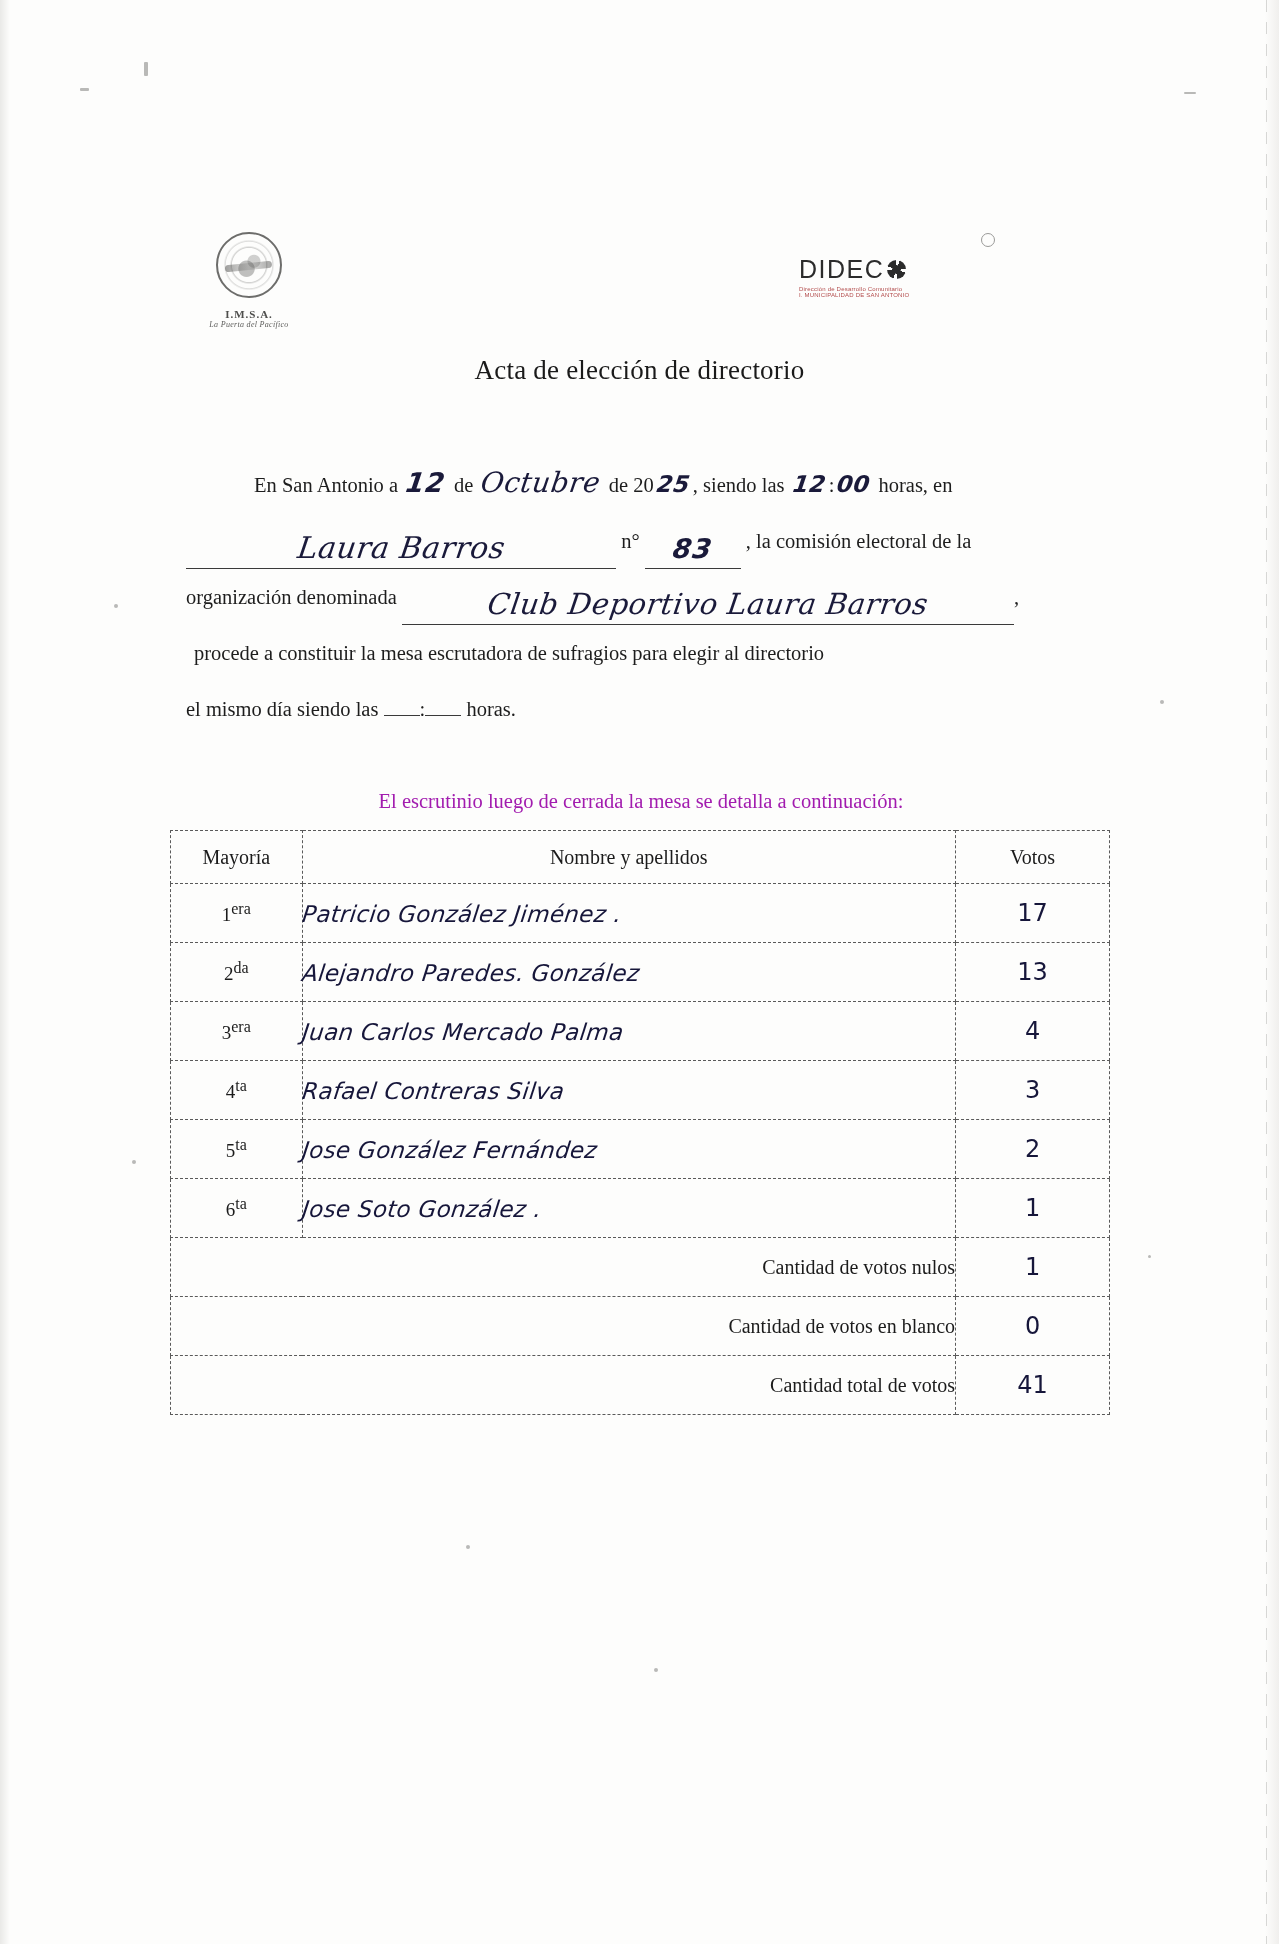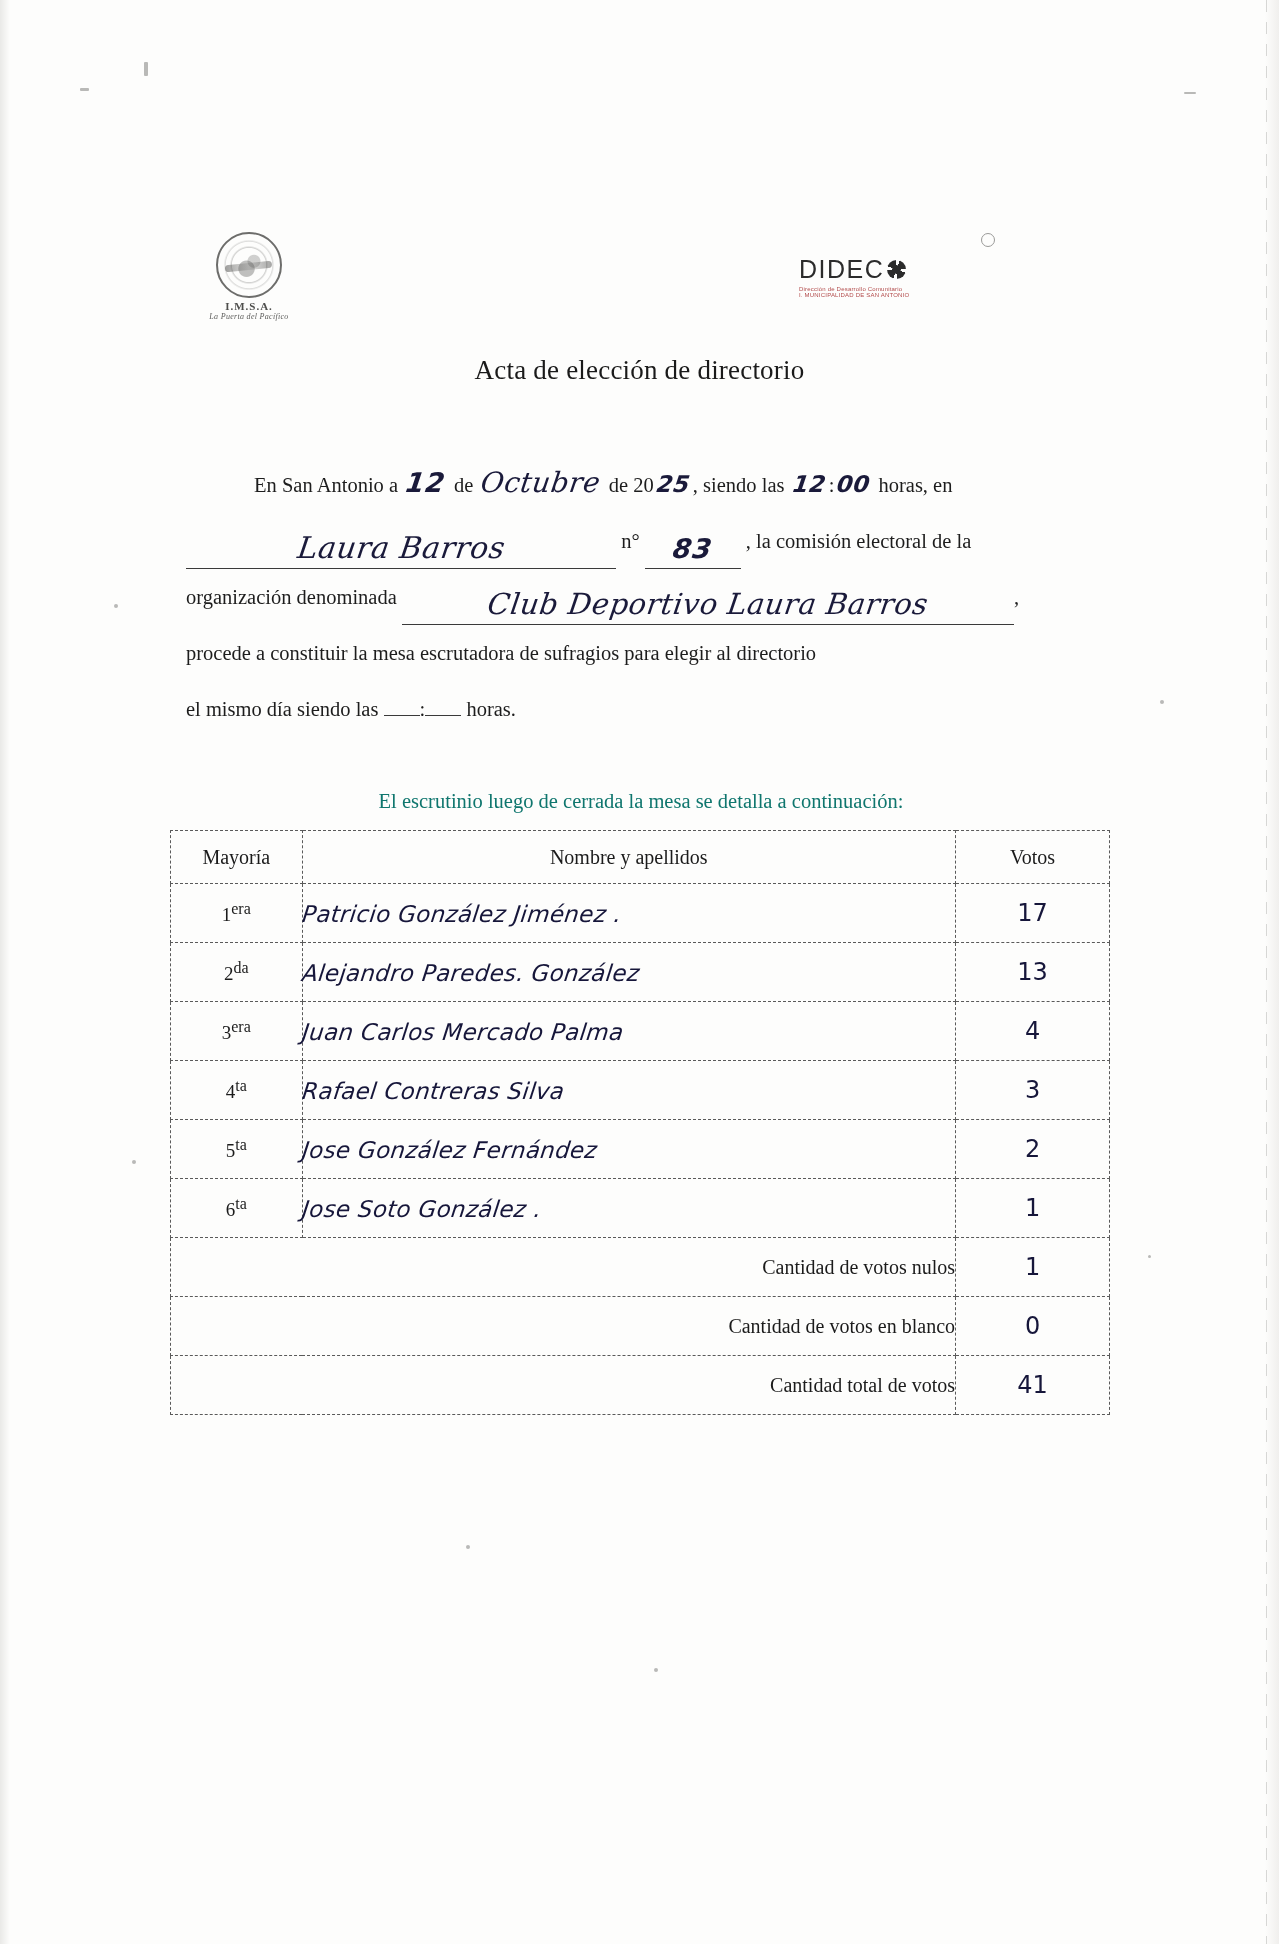--- a/index.html
+++ b/index.html
@@ -74,21 +74,21 @@
     background: linear-gradient(90deg, rgba(80,80,78,.55), rgba(80,80,78,.15), rgba(80,80,78,.5));
     border-radius: 4px;
     transform: rotate(-6deg);
   }
   .logo-left .seal-name {
     font-family: "Liberation Serif", serif;
     font-size: 11px;
     letter-spacing: 1px;
     font-weight: bold;
     color: #4e4e4c;
-    margin-top: 2px;
+    margin-top: 10px;
   }
   .logo-left .seal-tag {
     font-family: "Liberation Serif", serif;
     font-size: 8px;
     font-style: italic;
     color: #5c5c5a;
     letter-spacing: .3px;
   }
 
   .logo-right {
@@ -192,30 +192,31 @@
     border-bottom: 1.3px solid #3a3a3a;
     text-align: center;
     line-height: 34px;
     vertical-align: bottom;
   }
   .blank-sm { display:inline-block; width: 36px; border-bottom: 1.3px solid #3a3a3a; }
   .just-line {
     display: flex;
     justify-content: space-between;
     white-space: nowrap;
+    margin-left: 8px;
   }
 
   .intro-line {
     position: absolute;
     left: 186px;
     top: 790px;
     width: 910px;
     text-align: center;
     font-size: 20.5px;
-    color: #0f766e;
+    color: #a21caf;
   }
 
   
   table.tally {
     position: absolute;
     left: 170px;
     top: 830px;
     width: 940px;
     border-collapse: collapse;
     font-size: 19px;

